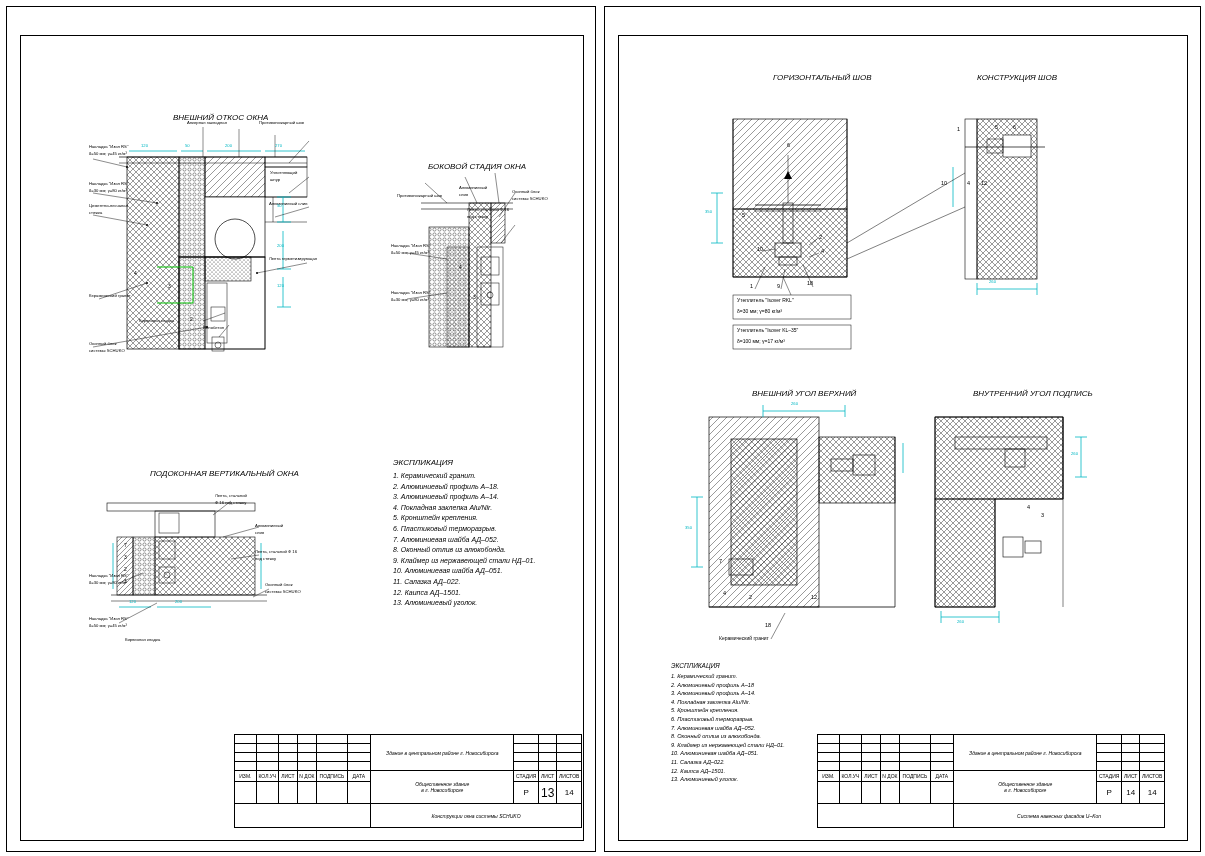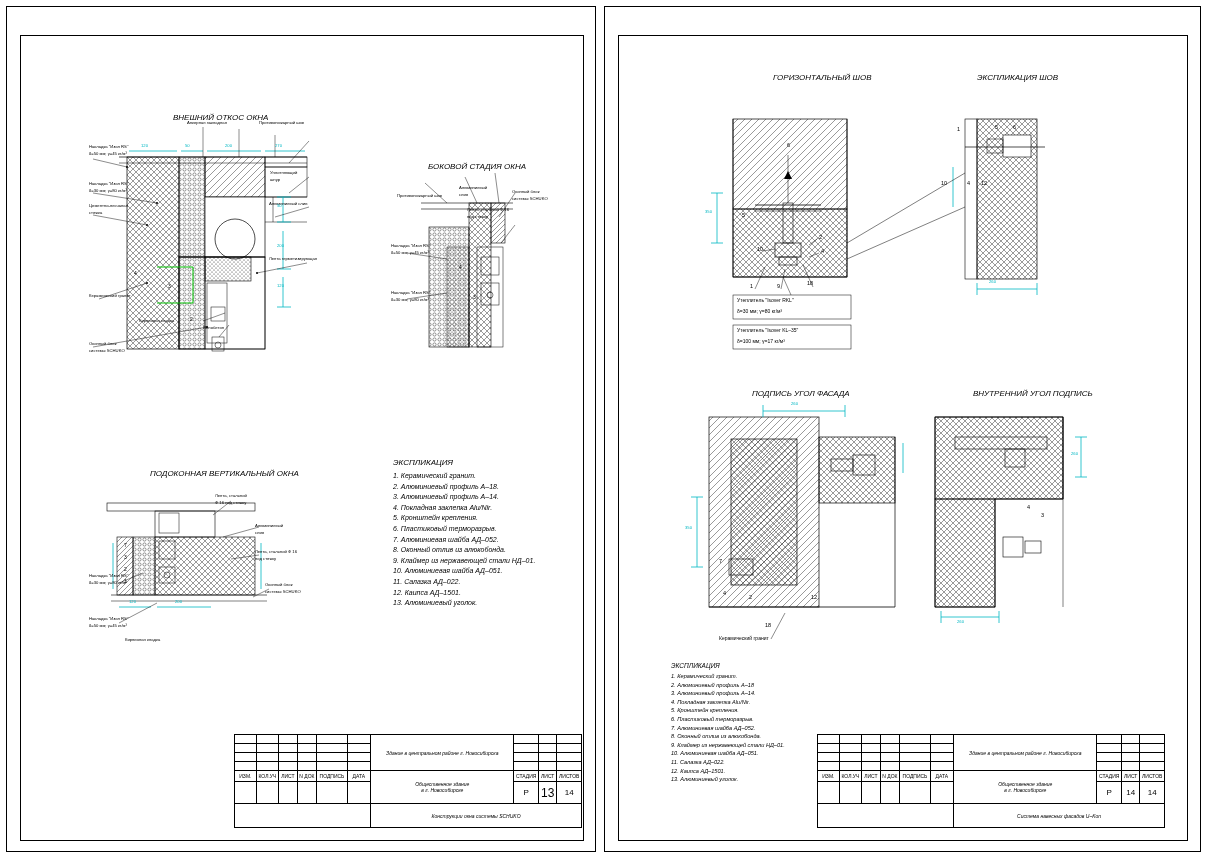--- a/index.html
+++ b/index.html
@@ -341,22 +341,22 @@
         <td colspan="4" class="st-txt">Конструкции окна системы SCHUKO</td>
       </tr>
     </tbody>
       </table>
   </div>
 
   <div class="sheet" style="left:604px;top:6px;width:595px;height:844px;">
     <div class="sheet-inner" style="left:13px;top:28px;width:568px;height:804px;"></div>
 
     <div class="title" style="left:168px;top:66px;">ГОРИЗОНТАЛЬНЫЙ ШОВ</div>
-    <div class="title" style="left:372px;top:66px;">ЭКСПЛИКАЦИЯ ШОВ</div>
-    <div class="title" style="left:147px;top:382px;">ПОДПИСЬ УГОЛ ФАСАДА</div>
+    <div class="title" style="left:372px;top:66px;">КОНСТРУКЦИЯ ШОВ</div>
+    <div class="title" style="left:147px;top:382px;">ВНЕШНИЙ УГОЛ ВЕРХНИЙ</div>
     <div class="title" style="left:368px;top:382px;">ВНУТРЕННИЙ УГОЛ ПОДПИСЬ</div>
 
     <svg width="595" height="844">
 
       <rect x="128" y="112" width="114" height="90" fill="url(#hdiag2)" stroke="#000" stroke-width=".7"></rect>
       <rect x="128" y="202" width="114" height="68" fill="url(#hcross)" stroke="#000" stroke-width=".7"></rect>
       <line x1="128" y1="112" x2="128" y2="270" stroke="#000" stroke-width=".7"></line>
       <line x1="242" y1="112" x2="242" y2="270" stroke="#000" stroke-width=".7"></line>
       <line x1="128" y1="270" x2="242" y2="270" stroke="#000" stroke-width=".8"></line>
 

